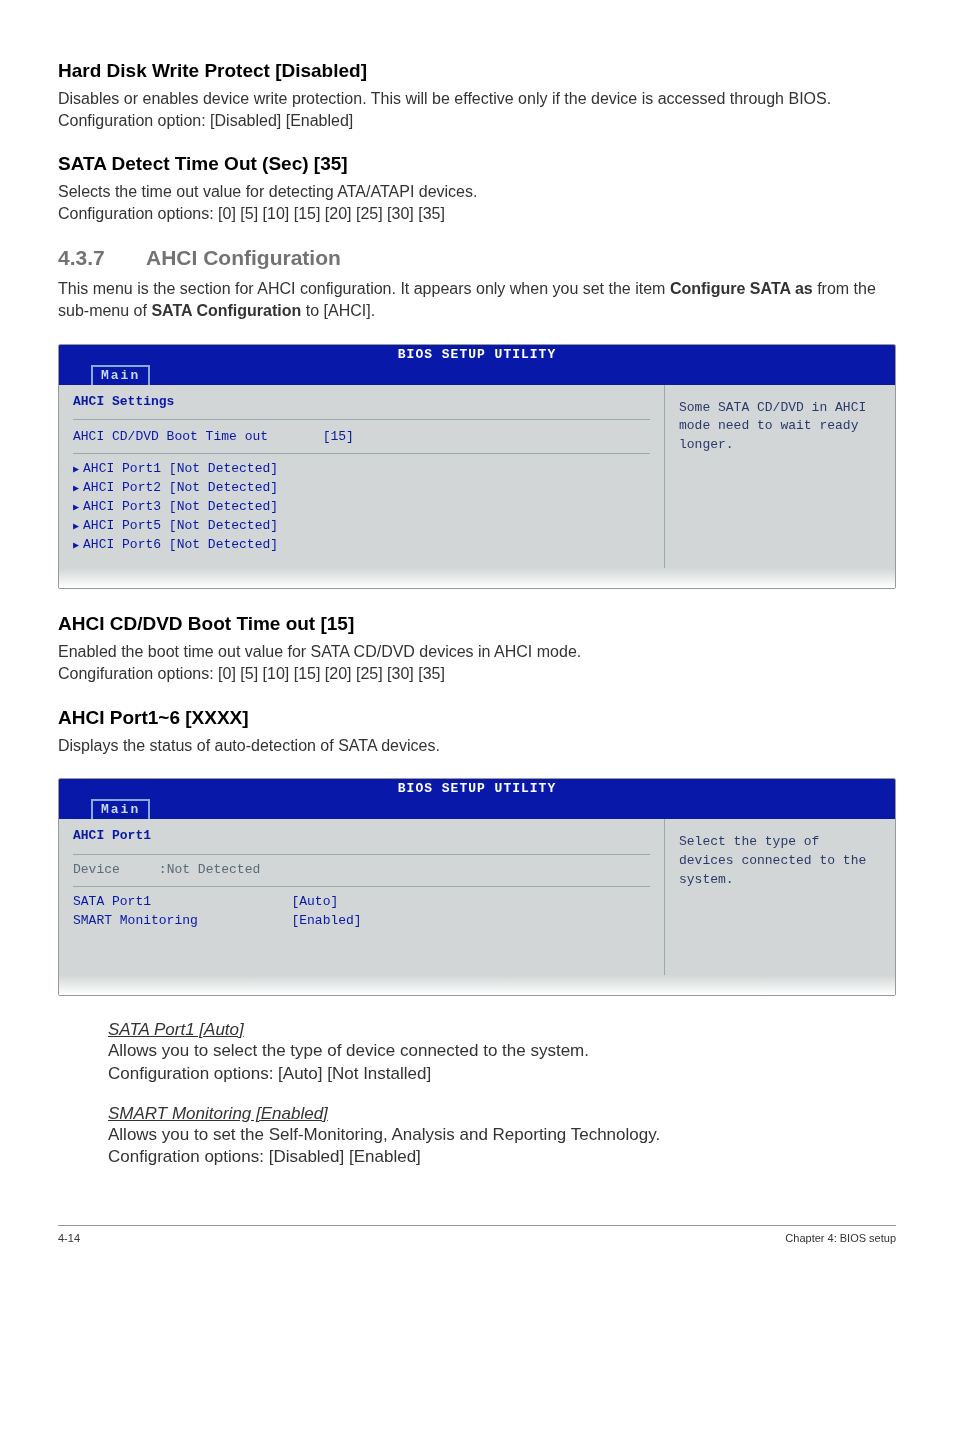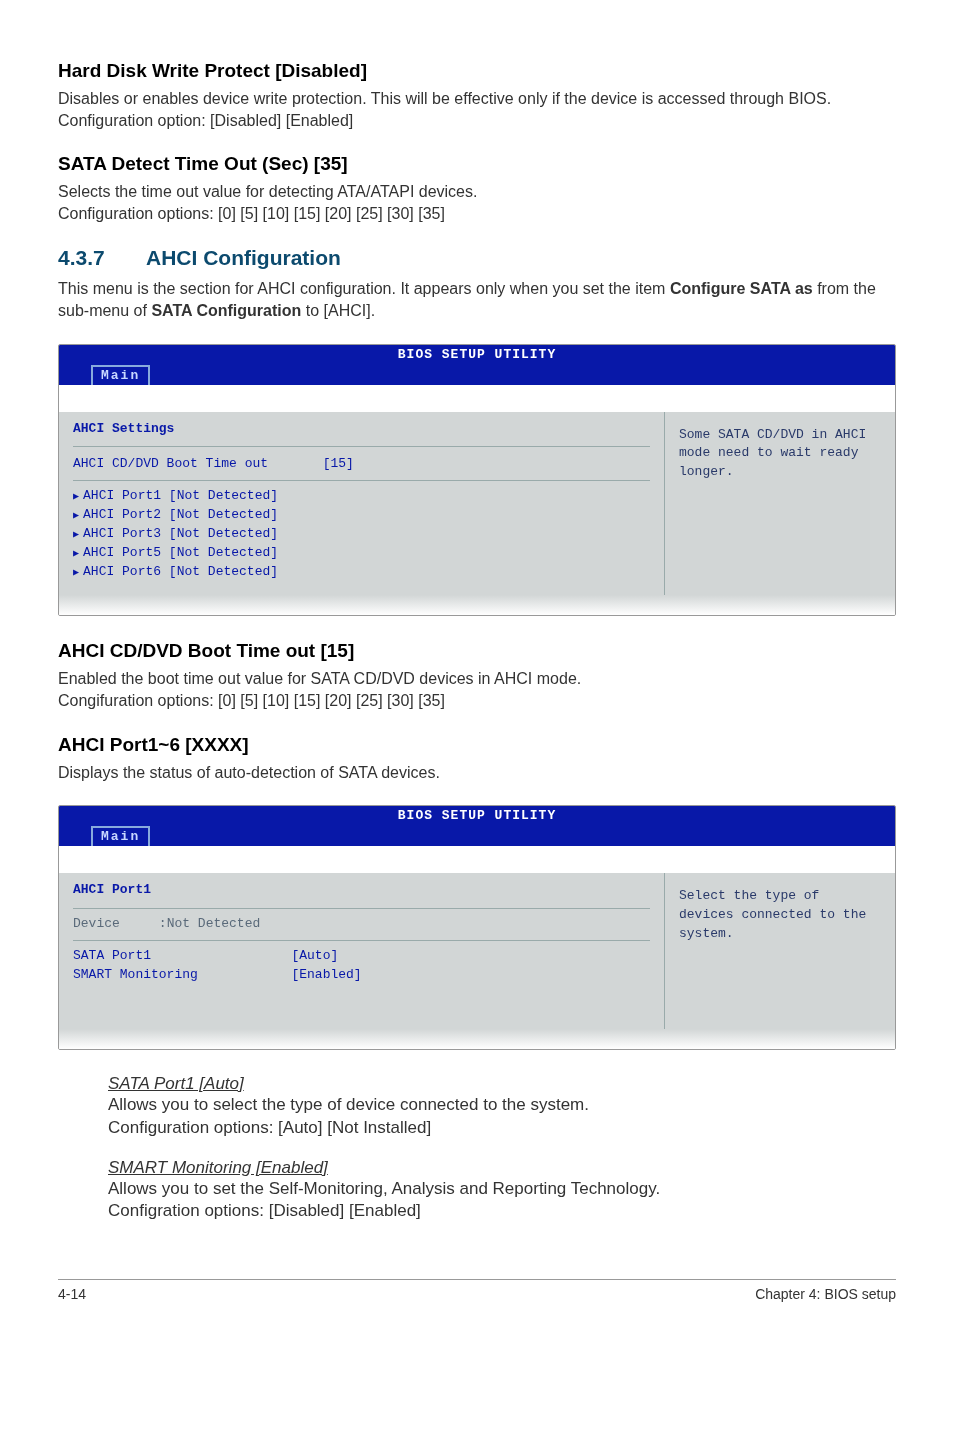--- a/index.html
+++ b/index.html
@@ -18,21 +18,21 @@
   }
   .body-p {
     font-size: 16px;
     color: #333;
     line-height: 1.35;
     margin-bottom: 22px;
   }
   .sec-num-heading {
     font-size: 21px;
     font-weight: bold;
-    color: #0c4a6e;
+    color: #737373;
     margin-bottom: 8px;
   }
   .sec-num-heading .num { display:inline-block; width: 88px; }
   .bold { font-weight: bold; }
 
   
   .bios-panel {
     border: 1px solid #999;
     border-radius: 2px;
     overflow: hidden;
@@ -61,21 +61,20 @@
     color: #c8d8ff;
     padding: 1px 8px 2px 8px;
     font-weight: bold;
     letter-spacing: 2px;
     font-size: 13px;
     margin-left: 12px;
   }
   .bios-body {
     display: flex;
     background: #d2d6d6;
-    margin-top: 27px;
   }
   .bios-left {
     flex: 1;
     padding: 8px 14px 14px 14px;
     border-right: 1px solid #9aa;
     color: #0818a8;
     line-height: 1.45;
   }
   .bios-right {
     width: 230px;
@@ -109,21 +108,21 @@
   }
   .small-body {
     font-size: 17px;
     color: #333;
     line-height: 1.35;
   }
 
   .footer {
     display: flex;
     justify-content: space-between;
-    font-size: 14px;
+    font-size: 11px;
     color: #333;
     border-top: 1px solid #999;
     padding-top: 6px;
     margin-top: 56px;
   }
 </style>
 </head>
 <body>
 
 <div class="h-heading">Hard Disk Write Protect [Disabled]</div>

